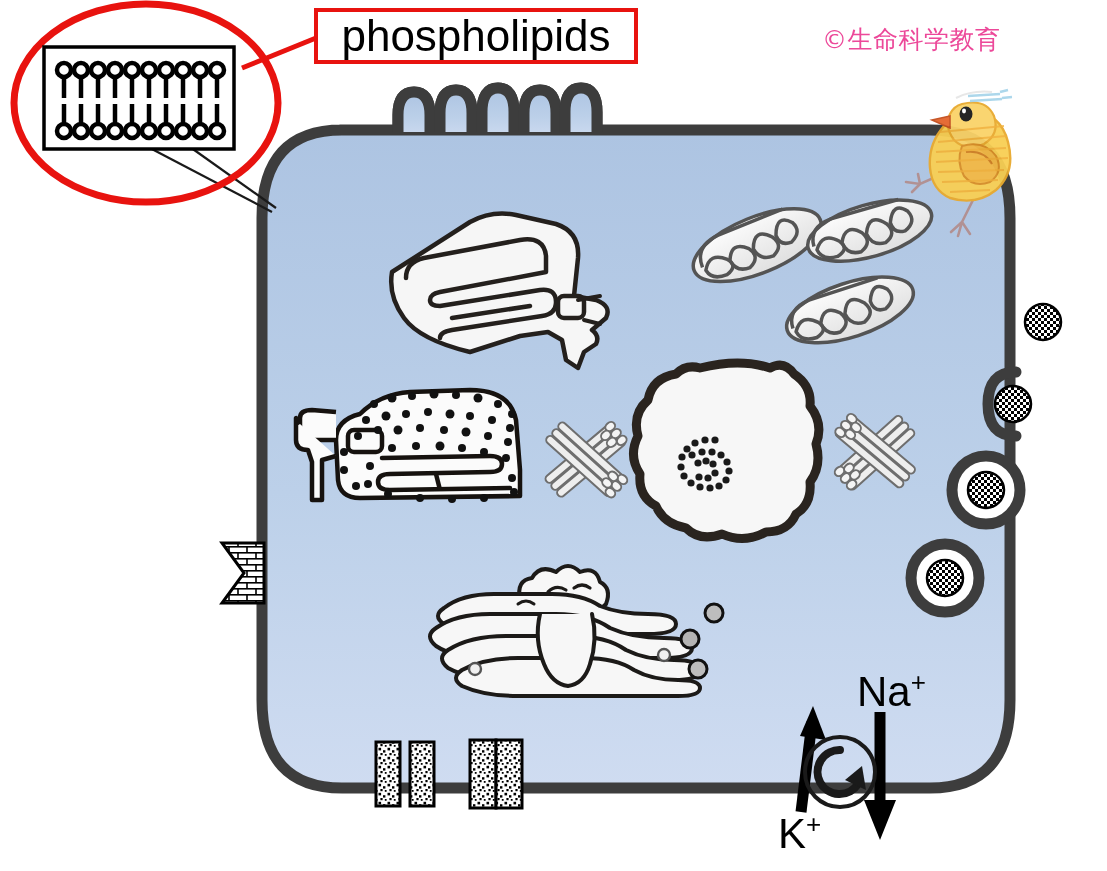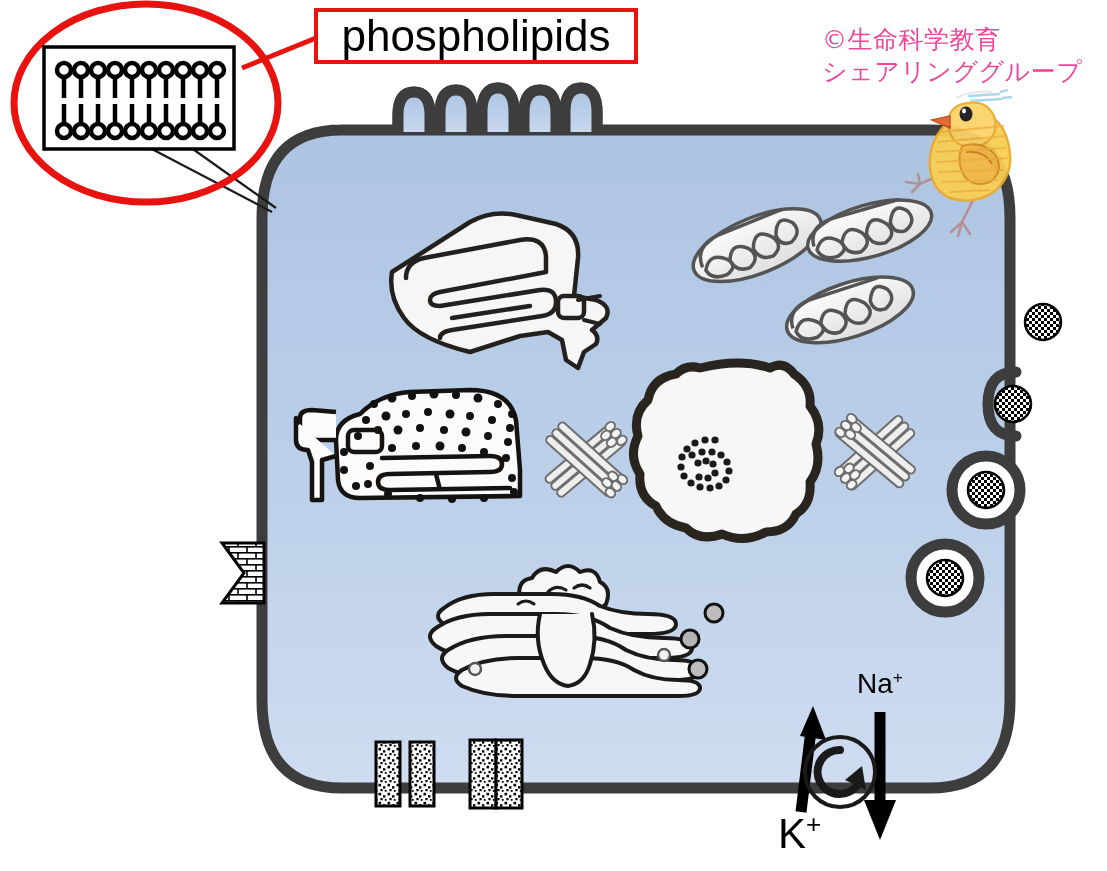--- a/index.html
+++ b/index.html
@@ -62,21 +62,21 @@
   
   .ion-label {
     position: absolute;
     font-family: "Liberation Sans", sans-serif;
     color: #000000;
     white-space: pre;
   }
   #na-label {
     left: 857px;
     top: 668px;
-    font-size: 28px;
+    font-size: 42px;
   }
   #k-label {
     left: 778px;
     top: 810px;
     font-size: 42px;
   }
   .sup {
     font-size: 0.62em;
     vertical-align: super;
     line-height: 0;
@@ -642,18 +642,17 @@
 
 </svg>
 </div>
 
 <div id="phospholipid-label-box">
   <span id="phospholipid-label-text">phospholipids</span>
 </div>
 
 <div id="copyright-block">
   <div>©生命科学教育</div>
-  <div>シェアリンググループ</div>
 </div>
 
 <div id="na-label" class="ion-label"><span>Na</span><span class="sup">+</span></div>
 
 <div id="k-label" class="ion-label"><span>K</span><span class="sup">+</span></div>
 
 </body></html>

